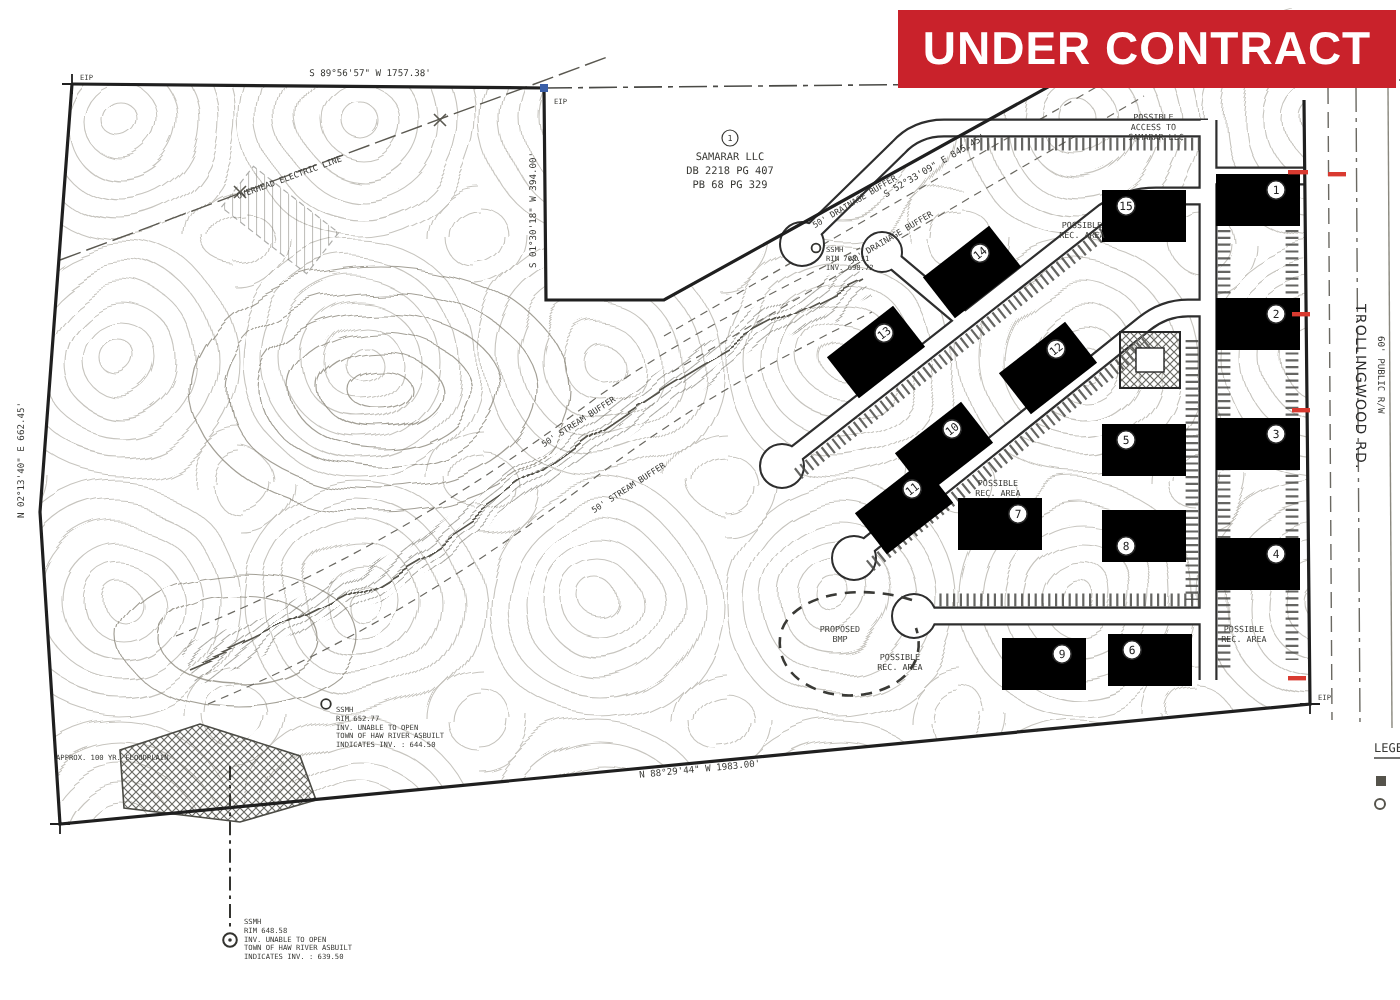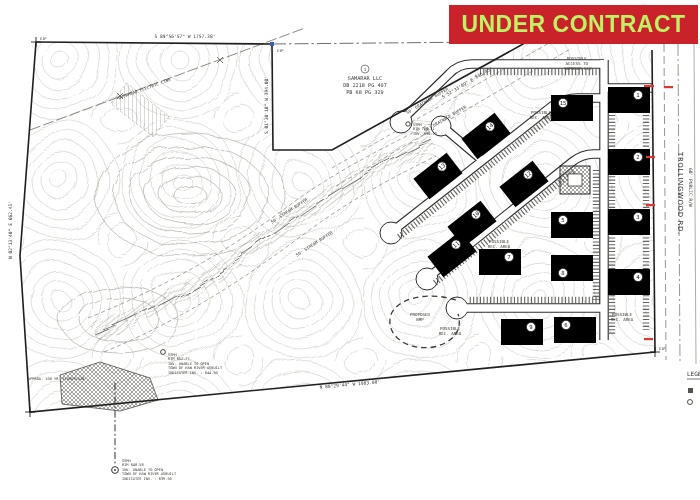--- a/index.html
+++ b/index.html
@@ -22,21 +22,21 @@
   .comb{fill:none;stroke:#4a4a46;stroke-width:6.4;stroke-dasharray:1.1 2.3;opacity:.85;}
   .bulb{fill:#fff;stroke:#2e2e2e;stroke-width:1;}
   .bound{fill:none;stroke:#1f1f1f;stroke-width:1.6;stroke-linejoin:miter;}
   .adjoin{fill:none;stroke:#4a4a46;stroke-width:.8;stroke-dasharray:14 3 2.5 3;}
   .buffer{fill:none;stroke:#6b6962;stroke-width:.6;stroke-dasharray:4 3;}
   .dashfut{fill:none;stroke:#3a3a36;stroke-width:1.3;stroke-dasharray:5.5 4;}
   .sewer{fill:none;stroke:#33332f;stroke-width:1;stroke-dasharray:7 2.5 1.8 2.5;}
   .pwr{fill:none;stroke:#5a5850;stroke-width:.7;stroke-dasharray:11 3;}
   .redtick{fill:#d93a30;}
   #banner{position:absolute;left:449px;top:5px;width:249px;height:39px;background:#c9222b;
-          display:flex;align-items:center;justify-content:center;color:#bef264;
+          display:flex;align-items:center;justify-content:center;color:#ffffff;
           font:bold 23px "Liberation Sans",sans-serif;letter-spacing:.5px;white-space:nowrap;}
 </style>
 </head>
 <body>
 
 <div id="page">
 <svg width="700" height="500" viewBox="0 0 700 500">
   <defs>
     <filter id="wobble" x="-20%" y="-20%" width="140%" height="140%">
       <feTurbulence type="fractalNoise" baseFrequency="0.018" numOctaves="2" seed="11" result="n"></feTurbulence>

